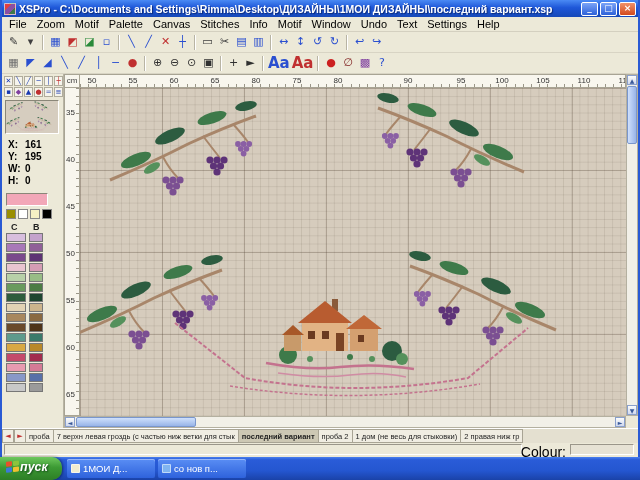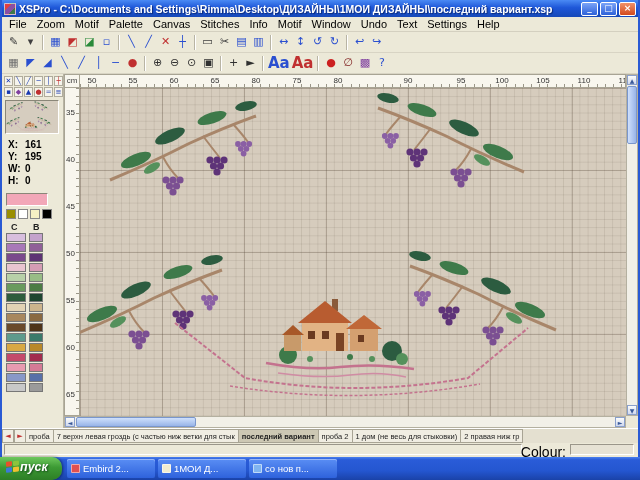--- a/index.html
+++ b/index.html
@@ -427,24 +427,20 @@
       <span class="winflag" id="winflag">
           <i style="background: rgb(232, 80, 42);"></i>
           <i style="background: rgb(140, 196, 60);"></i>
           <i style="background: rgb(60, 120, 216);"></i>
           <i style="background: rgb(240, 192, 48);"></i>
         </span>
       <span>пуск</span>
     </div>
     <div id="task-buttons">
         <div class="taskbtn">
-          <span class="task-ico" style="background: rgb(224, 80, 80);"></span>
-          <span class="task-label">Embird 2...</span>
-        </div>
-        <div class="taskbtn">
           <span class="task-ico" style="background: rgb(240, 236, 208);"></span>
           <span class="task-label">1МОИ Д...</span>
         </div>
         <div class="taskbtn">
           <span class="task-ico" style="background: rgb(128, 180, 240);"></span>
           <span class="task-label">со нов п...</span>
         </div>
       </div>
   </div>
 </div>

